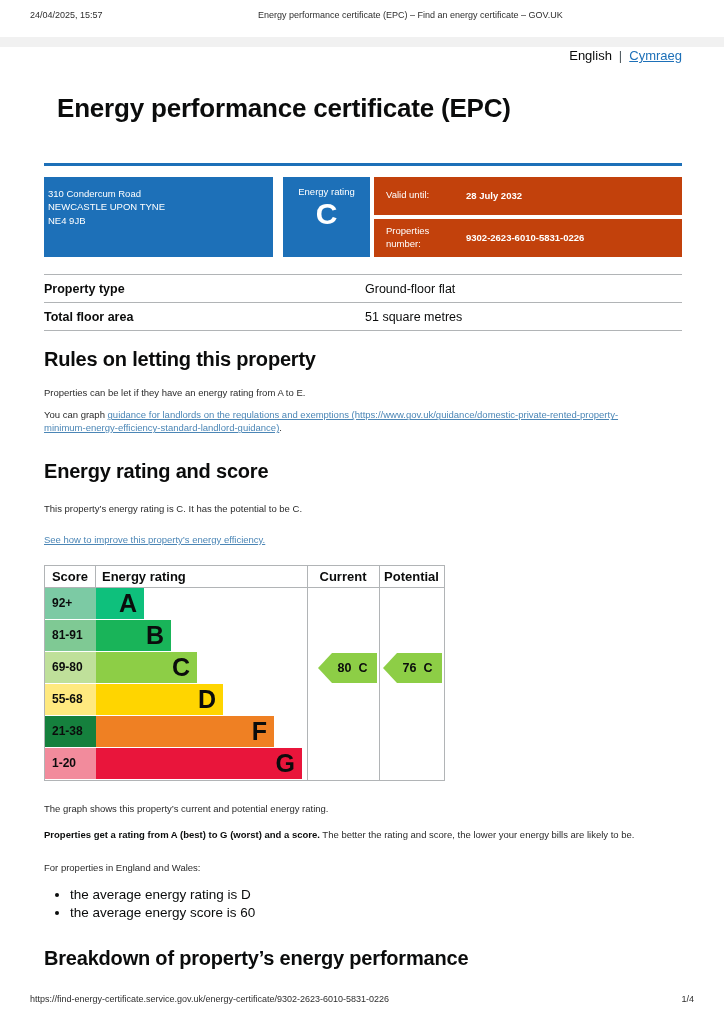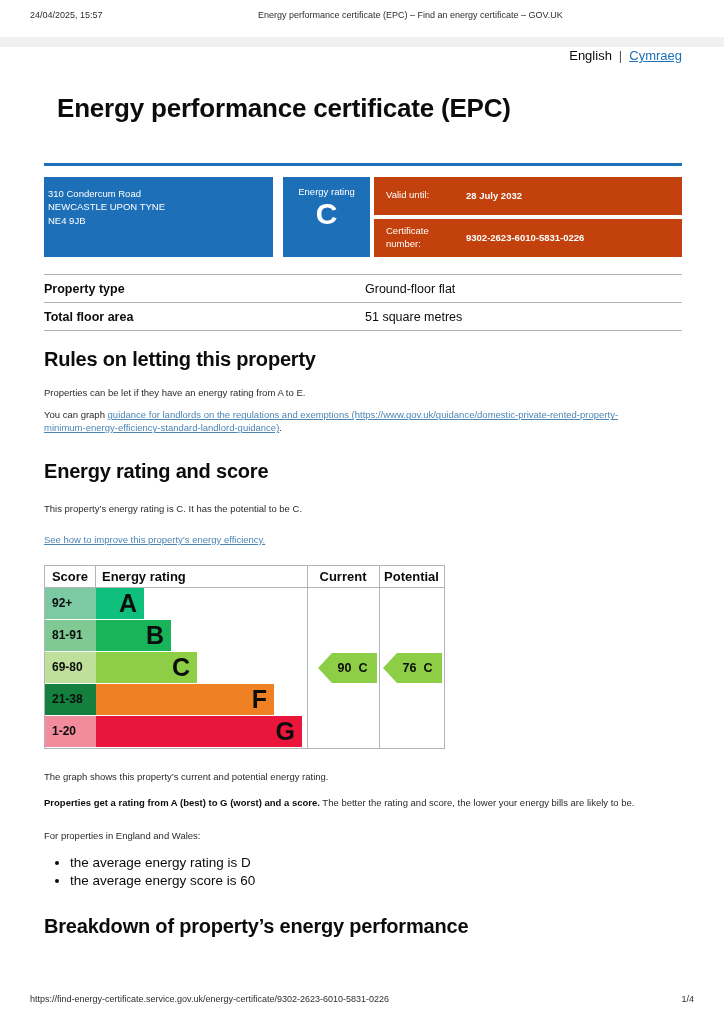--- a/index.html
+++ b/index.html
@@ -106,21 +106,21 @@
     <div class="panel panel-rating">
       <div class="rating-label">Energy rating</div>
       <div class="rating-letter">C</div>
     </div>
     <div class="panel-meta">
       <div class="meta-row">
         <div class="meta-label">Valid until:</div>
         <div class="meta-value">28 July 2032</div>
       </div>
       <div class="meta-row">
-        <div class="meta-label">Certificate number:</div>
+        <div class="meta-label">Properties number:</div>
         <div class="meta-value">9302-2623-6010-5831-0226</div>
       </div>
     </div>
   </div>
 
   <div class="facts">
     <div class="facts-row">
       <div class="facts-label">Property type</div>
       <div class="facts-value">Ground-floor flat</div>
     </div>
@@ -152,37 +152,41 @@
       </div>
       <div class="epc-row">
         <div class="epc-score" style="background: rgb(127, 201, 148);">81-91</div>
         <div class="epc-bar" style="background: rgb(25, 180, 89); width: 75px;">B</div>
       </div>
       <div class="epc-row">
         <div class="epc-score" style="background: rgb(191, 224, 154);">69-80</div>
         <div class="epc-bar" style="background: rgb(141, 206, 70); width: 101px;">C</div>
       </div>
       <div class="epc-row">
+        <div class="epc-score" style="background: rgb(255, 233, 127);">55-68</div>
+        <div class="epc-bar" style="background: rgb(255, 213, 0); width: 127px;">D</div>
+      </div>
+      <div class="epc-row">
         <div class="epc-score" style="background: #15803d;">21-38</div>
         <div class="epc-bar" style="background: rgb(239, 128, 35); width: 178px;">F</div>
       </div>
       <div class="epc-row">
         <div class="epc-score" style="background: rgb(242, 139, 156);">1-20</div>
         <div class="epc-bar" style="background: rgb(233, 21, 59); width: 206px;">G</div>
       </div>
     </div>
     <div class="col-line c1"></div>
     <div class="col-line c2"></div>
 
     <div class="epc-arrow arrow-current">
       <svg width="59" height="30" viewBox="0 0 59 30">
           <polygon class="arrow-poly" points="0,15 14,0 59,0 59,30 14,30" fill="#8dce46"></polygon>
         </svg>
       <div class="arrow-text">
-          <span>90</span>
+          <span>80</span>
           <span>C</span>
         </div>
     </div>
     <div class="epc-arrow arrow-potential">
       <svg width="59" height="30" viewBox="0 0 59 30">
           <polygon class="arrow-poly" points="0,15 14,0 59,0 59,30 14,30" fill="#8dce46"></polygon>
         </svg>
       <div class="arrow-text">
           <span>76</span>
           <span>C</span>

